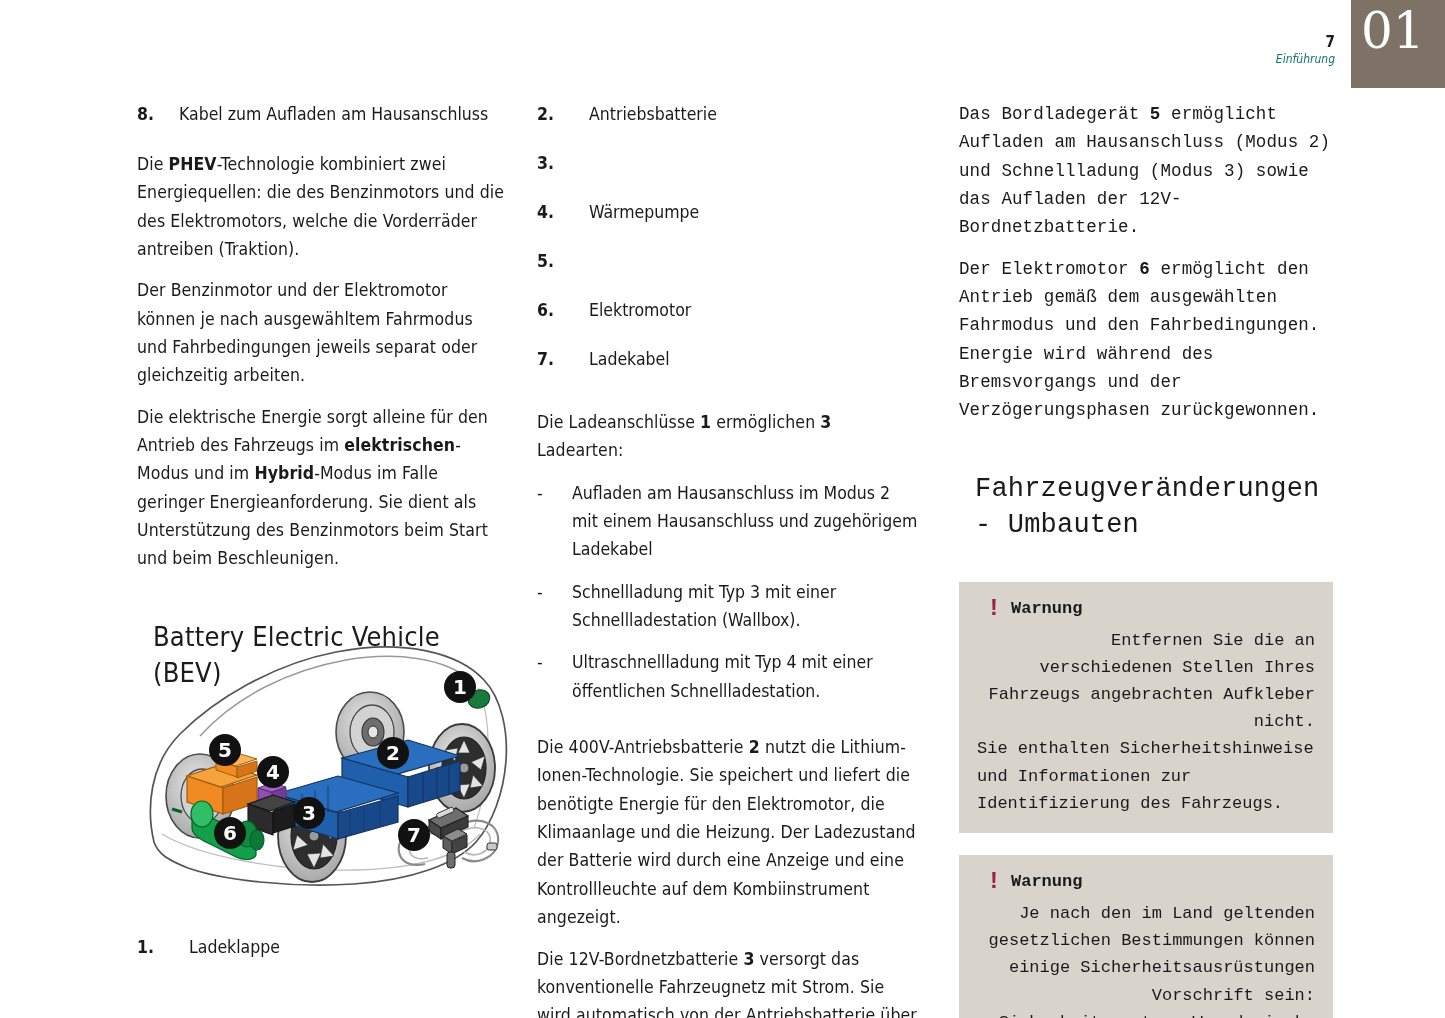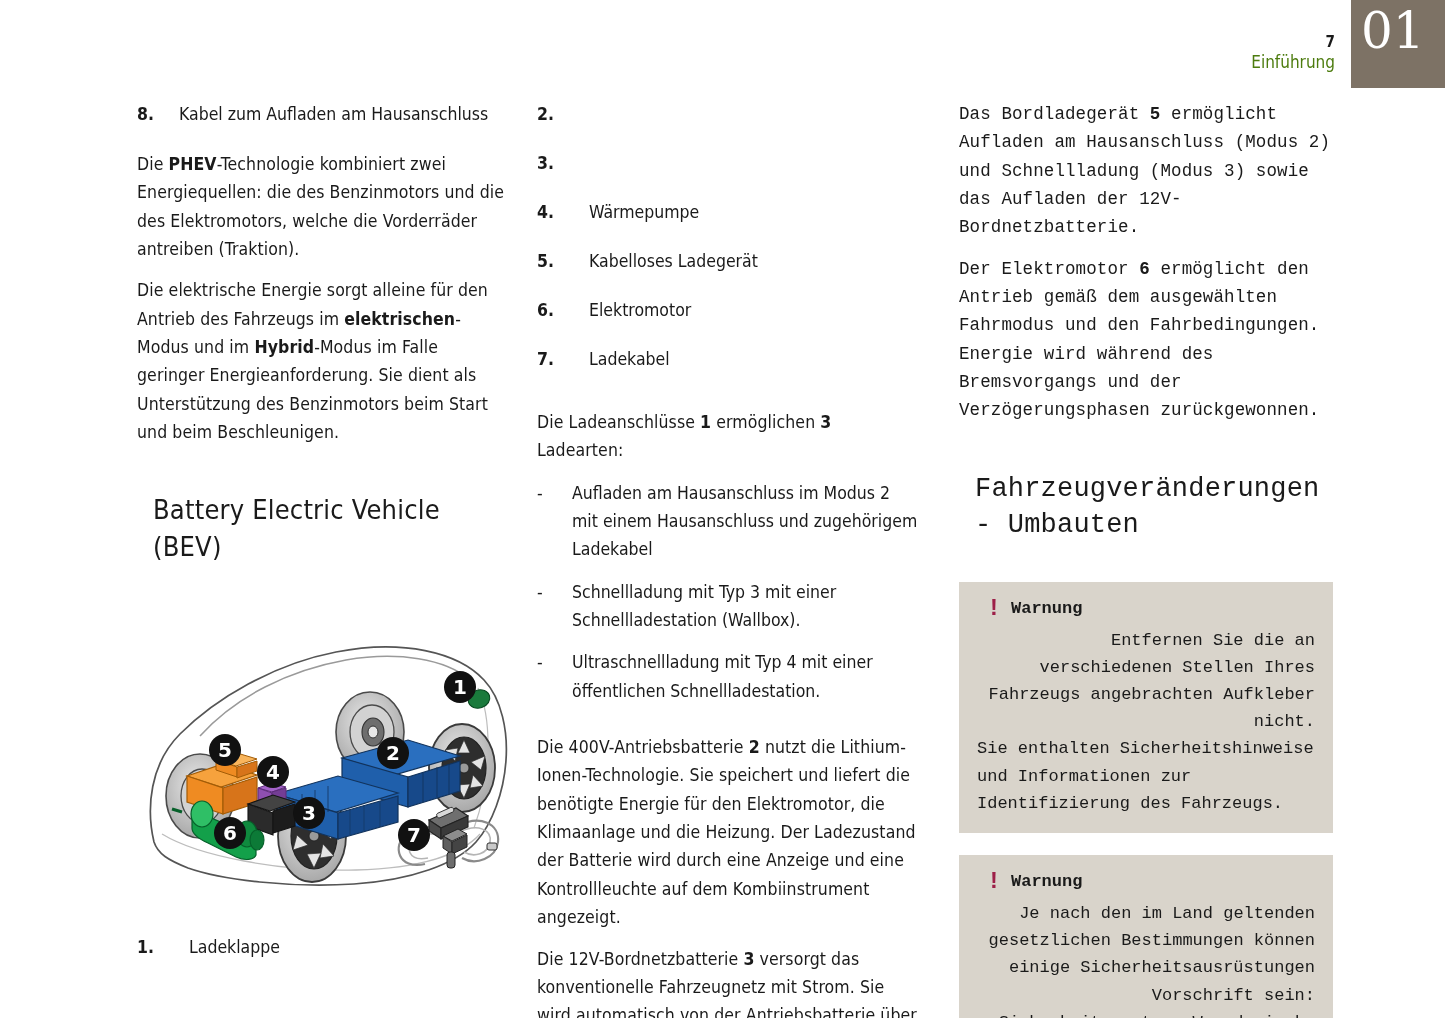--- a/index.html
+++ b/index.html
@@ -42,24 +42,25 @@
     width: 315px;
     text-align: right;
     line-height: 1.28;
   }
   #header-meta .pageno {
     font-size: 15px;
     font-weight: 700;
     display: block;
   }
   #header-meta .chaptername {
-    font-size: 17px;
+    font-size: 12px;
     font-weight: 400;
     display: block;
-    color: #4d7c0f;
+    color: #0f766e;
+    font-style: italic;
   }
 
   
   .col {
     position: absolute;
     top: 100px;
   }
   #col-1 { left: 137px; width: 370px; }
   #col-2 { left: 537px; width: 382px; }
   #col-3 { left: 959px; width: 374px; font-family: Liberation Mono, monospace; }
@@ -200,20 +201,21 @@
 
   <div id="item-8">
     <span class="n">8.</span>
     <span class="t">Kabel zum Aufladen am Hausanschluss</span>
   </div>
 
   <div class="gap"></div>
 
   <p class="body"><span>Die </span><b>PHEV</b><span>-Technologie kombiniert zwei Energiequellen: die des Benzinmotors und die des Elektromotors, welche die Vorderräder antreiben (Traktion).</span></p>
 
+  <p class="body">Der Benzinmotor und der Elektromotor können je nach ausgewähltem Fahrmodus und Fahrbedingungen jeweils separat oder gleichzeitig arbeiten.</p>
 
   <p class="body"><span>Die elektrische Energie sorgt alleine für den Antrieb des Fahrzeugs im </span><b>elektrischen</b><span>-Modus und im </span><b>Hybrid</b><span>-Modus im Falle geringer Energieanforderung. Sie dient als Unterstützung des Benzinmotors beim Start und beim Beschleunigen.</span></p>
 
 
   <div class="gap-lg"></div>
 
   <h2 class="section">Battery Electric Vehicle (BEV)</h2>
 </div>
 
 <div id="car-diagram">
@@ -401,31 +403,31 @@
 
 <div id="bottom-item">
   <span class="n">1.</span>
   <span class="t">Ladeklappe</span>
 </div>
 
 <div class="col" id="col-2">
 
   <div class="numrow">
     <span class="n">2.</span>
+    <span class="t">Antriebsbatterie</span>
   </div>
   <div class="numrow">
     <span class="n">3.</span>
   </div>
   <div class="numrow">
     <span class="n">4.</span>
     <span class="t">Wärmepumpe</span>
   </div>
   <div class="numrow">
     <span class="n">5.</span>
-    <span class="t">Kabelloses Ladegerät</span>
   </div>
   <div class="numrow">
     <span class="n">6.</span>
     <span class="t">Elektromotor</span>
   </div>
   <div class="numrow">
     <span class="n">7.</span>
     <span class="t">Ladekabel</span>
   </div>
 

